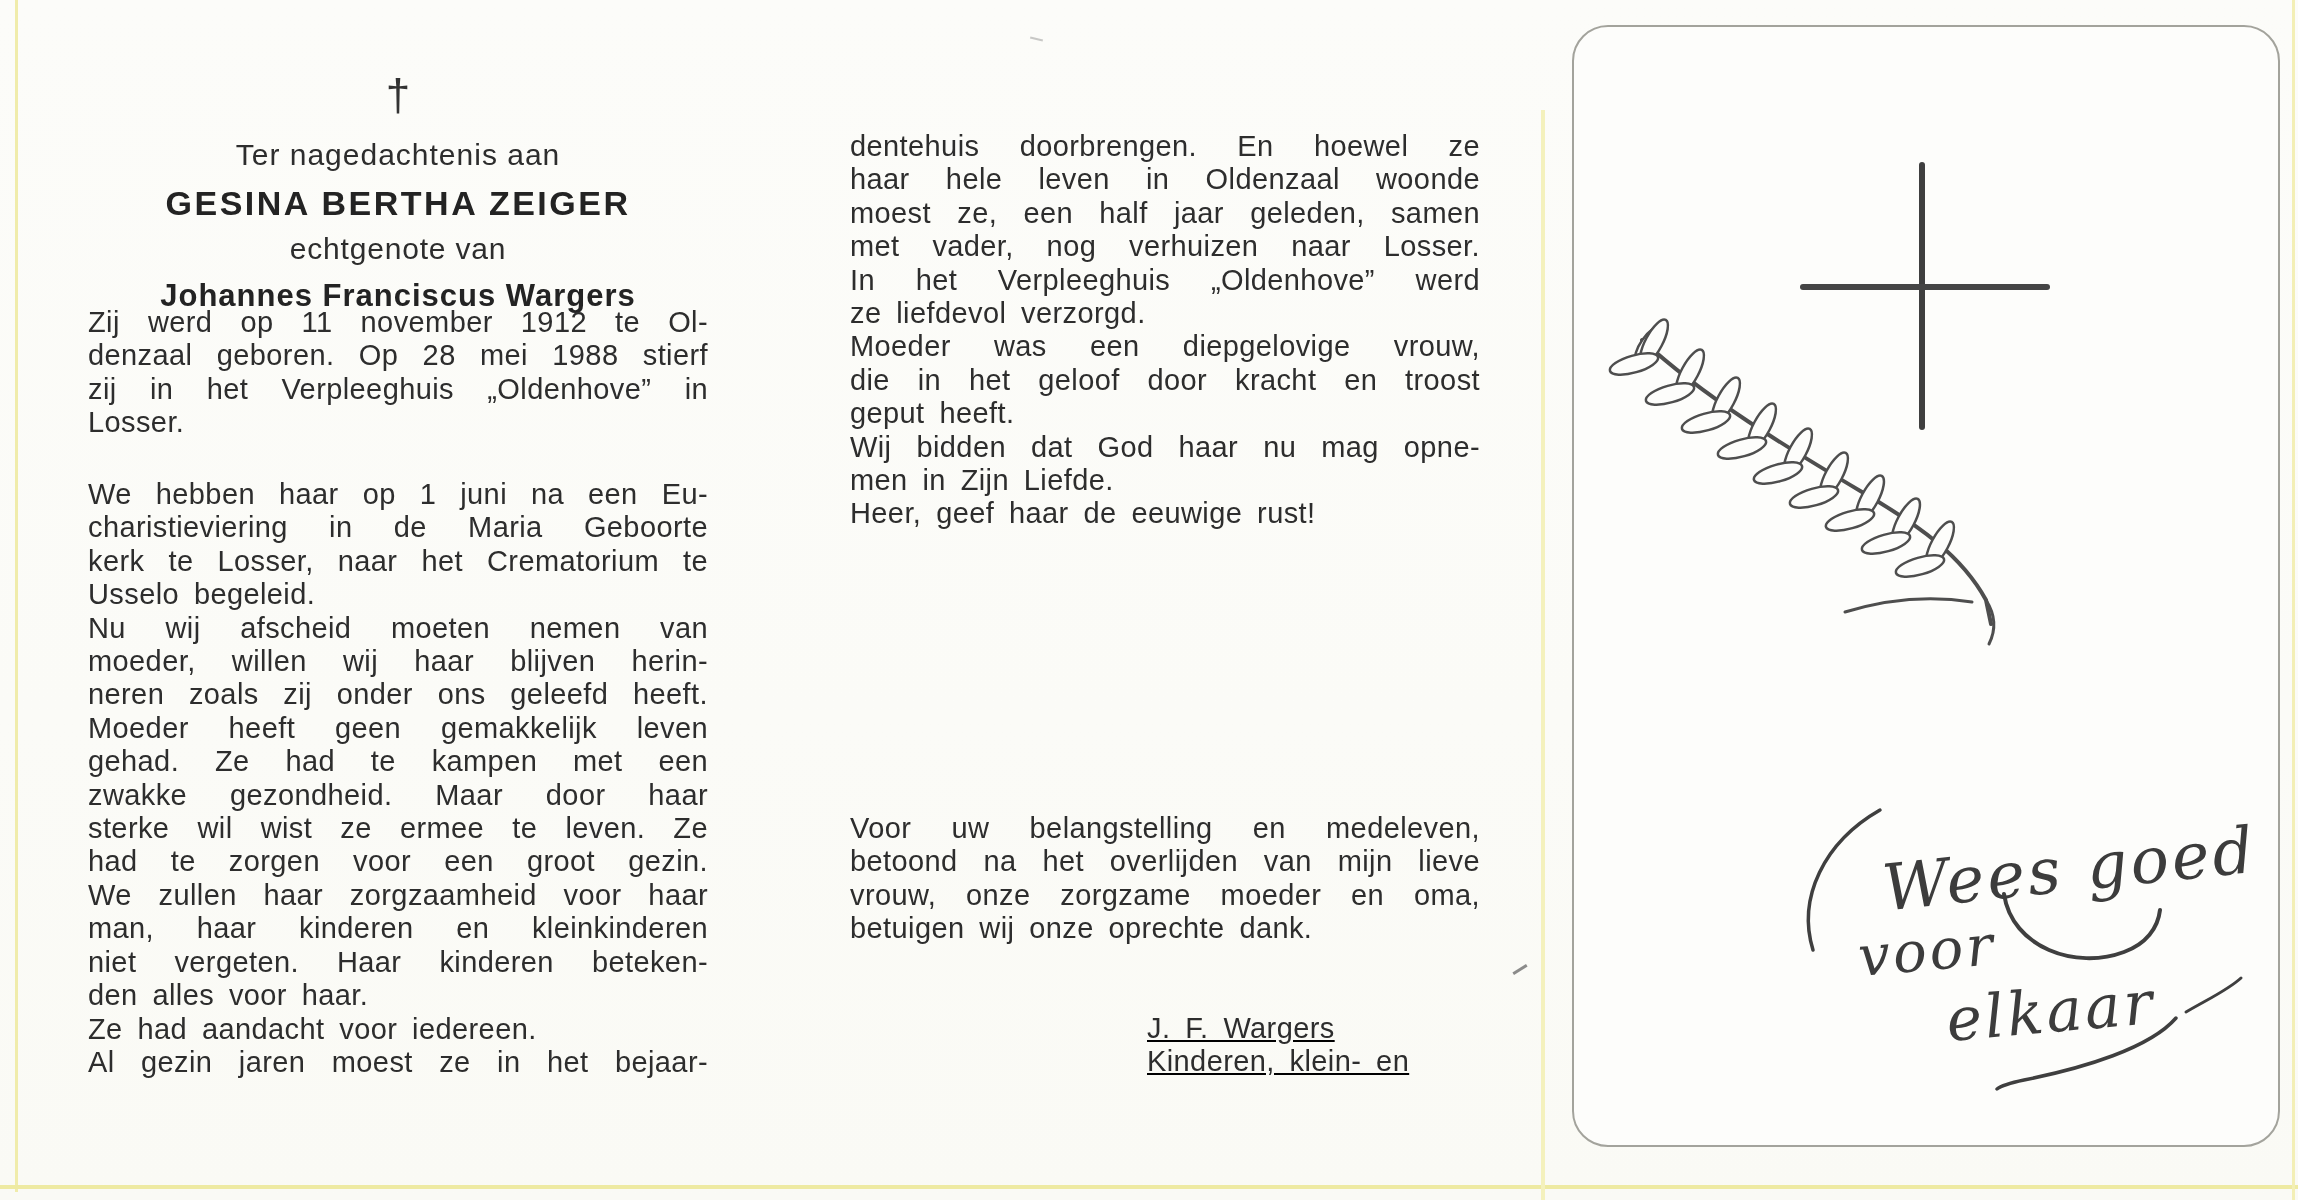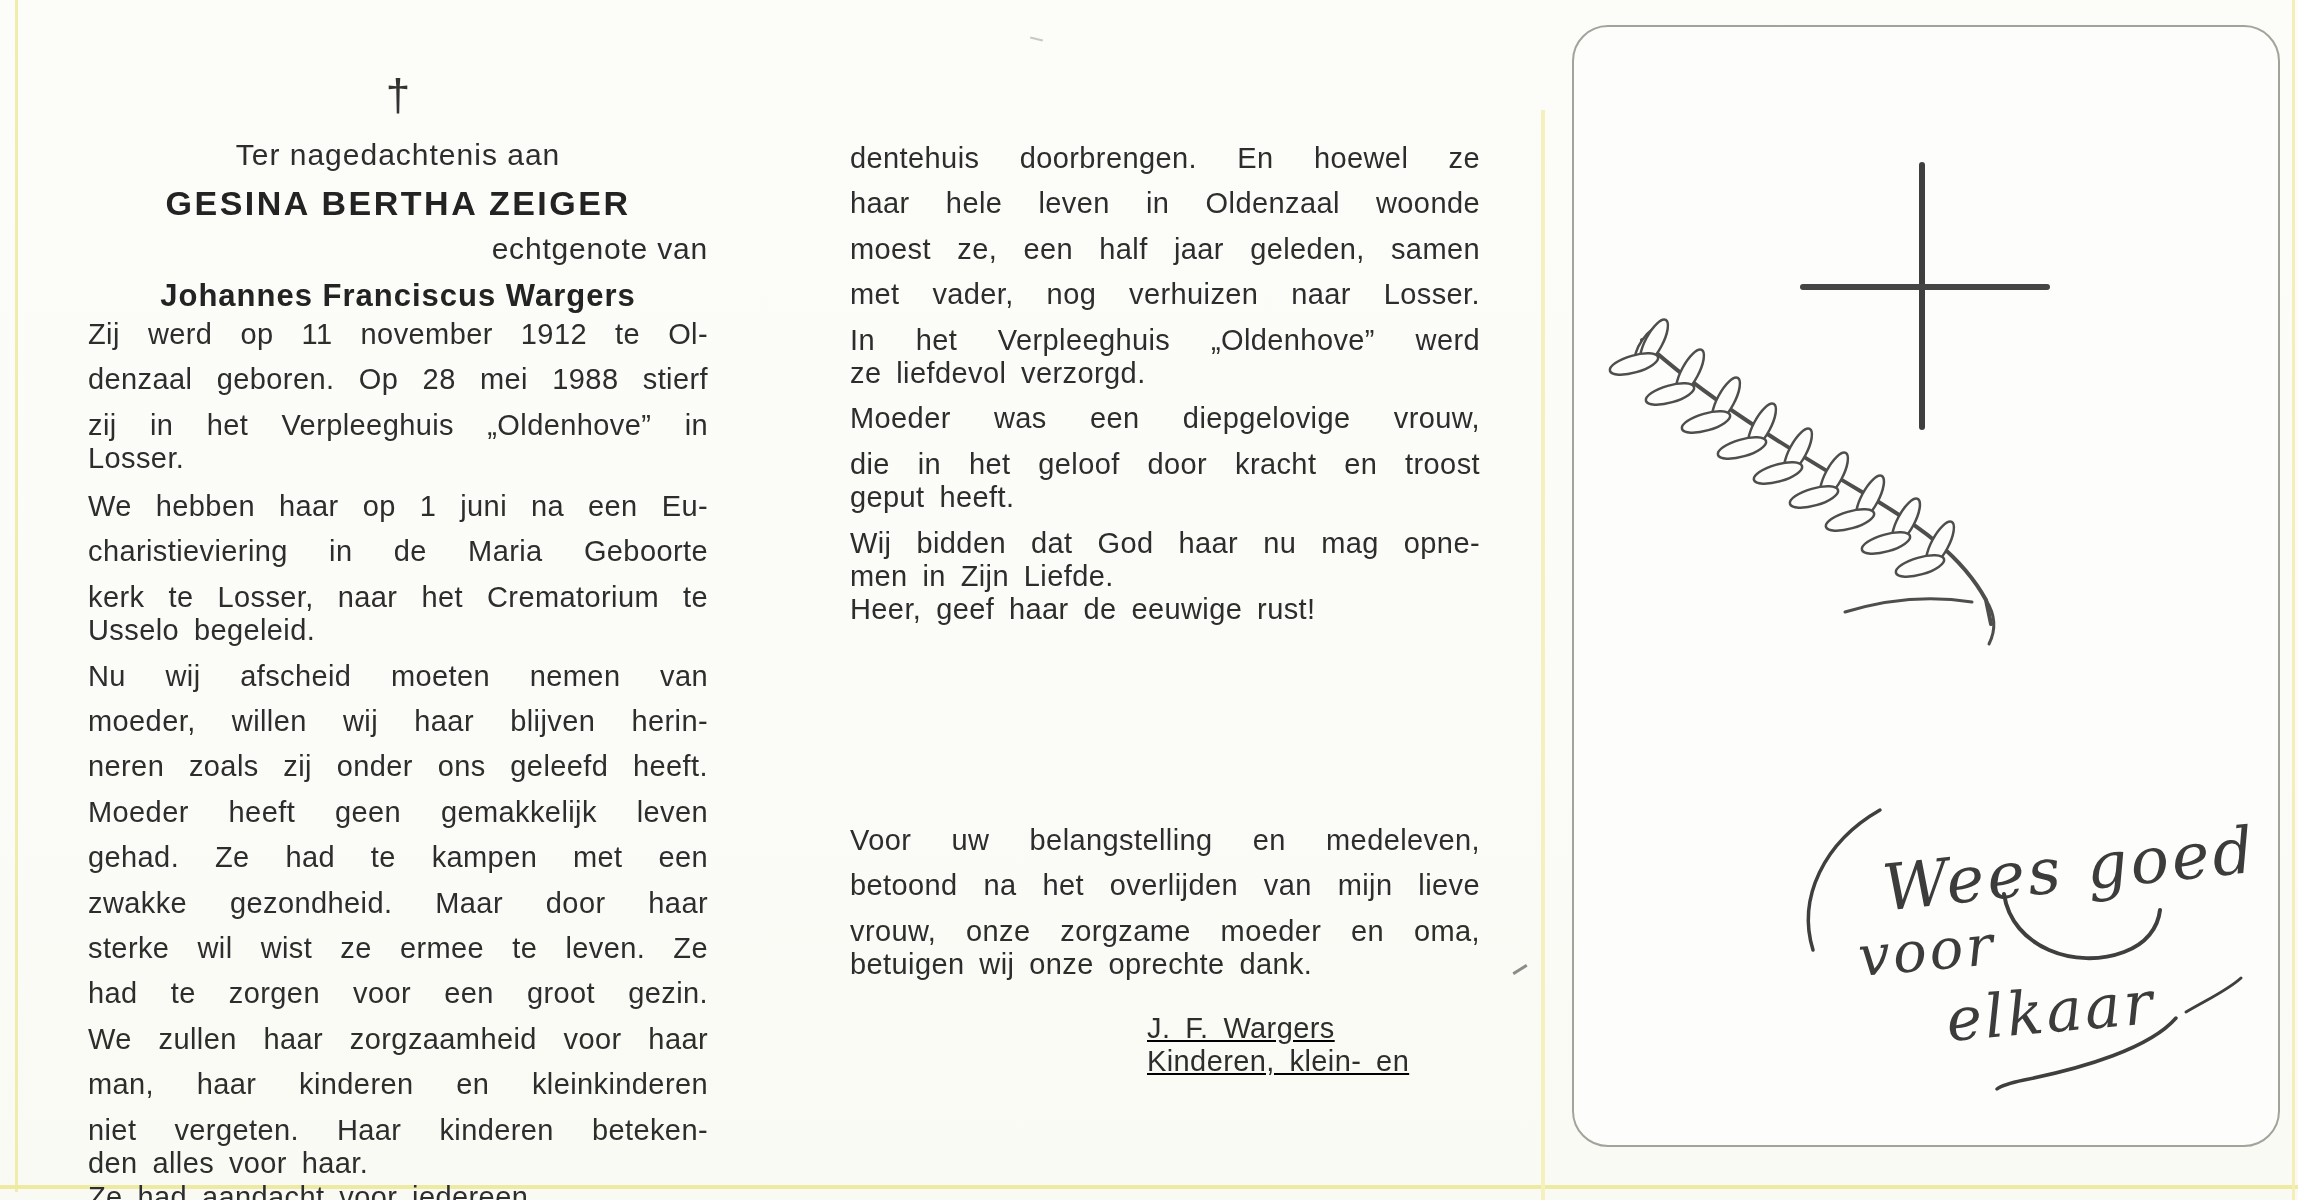--- a/index.html
+++ b/index.html
@@ -15,27 +15,27 @@
   .edge-bottom{left:0;top:1185px;width:2298px;height:4px;background:#eeeaa2;}
   .edge-gutter{left:1541px;top:110px;width:4px;height:1090px;background:#f4f1bd;}
   .edge-right{left:2292px;top:0;width:3px;height:1200px;background:#f3efb6;}
 
   
   .tcol{position:absolute;}
   .tline{
     font-size:29px;line-height:33.4px;color:#2d2d2d;
     letter-spacing:0.4px;word-spacing:0.22em;white-space:nowrap;
   }
-  .tline.just{text-align:justify;text-align-last:justify;white-space:normal;margin-top:12px;}
+  .tline.just{text-align:justify;text-align-last:justify;white-space:normal;}
 
   .col-left-head{position:absolute;left:88px;width:620px;text-align:center;color:#2d2d2d;}
   .cross-sym{top:70px;font-size:44px;color:#333;}
   .h-intro{top:138px;font-size:30px;letter-spacing:1px;}
   .h-name{top:184px;font-size:34px;font-weight:bold;letter-spacing:2.5px;color:#232323;}
-  .h-rel{top:232px;font-size:30px;letter-spacing:0.8px;text-align:right;}
+  .h-rel{top:232px;font-size:30px;letter-spacing:0.8px;}
   .h-spouse{top:278px;font-size:31px;font-weight:bold;letter-spacing:1px;color:#232323;}
 
   .left-para1{left:88px;top:306px;width:620px;}
   .left-para2{left:88px;top:478px;width:620px;}
   .mid-block1{left:850px;top:130px;width:630px;}
   .mid-block2{left:850px;top:812px;width:630px;}
   .mid-signature{left:1147px;top:1012px;width:420px;text-decoration:underline;}
 
   
   .card{

